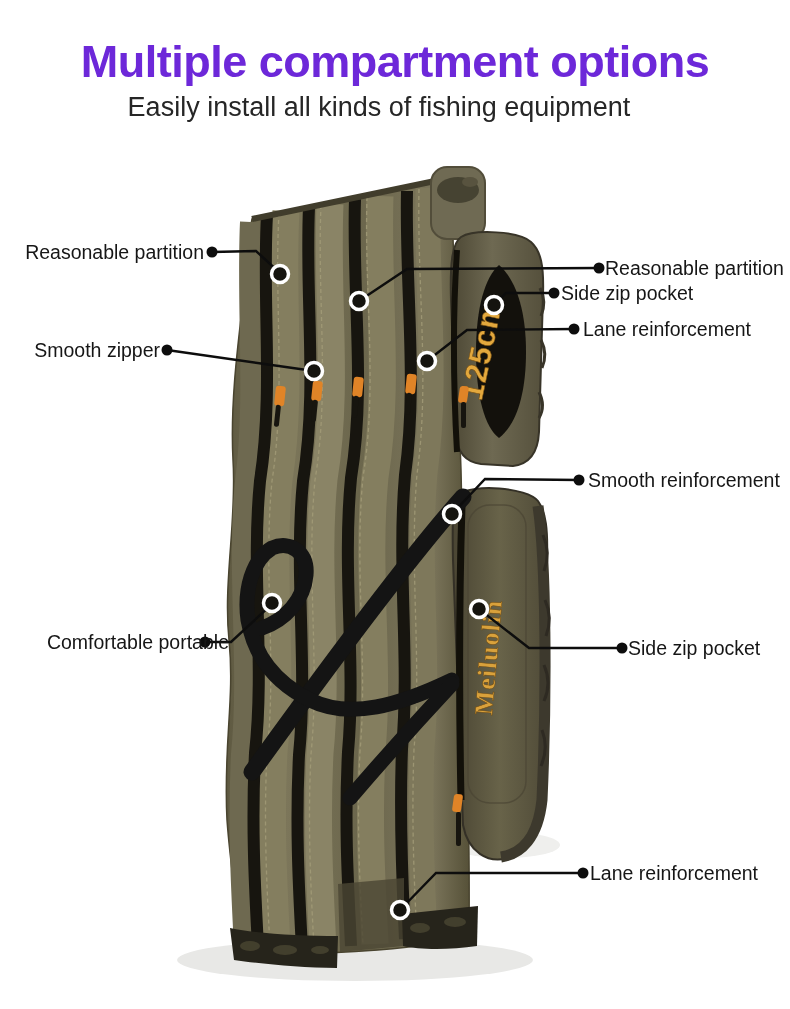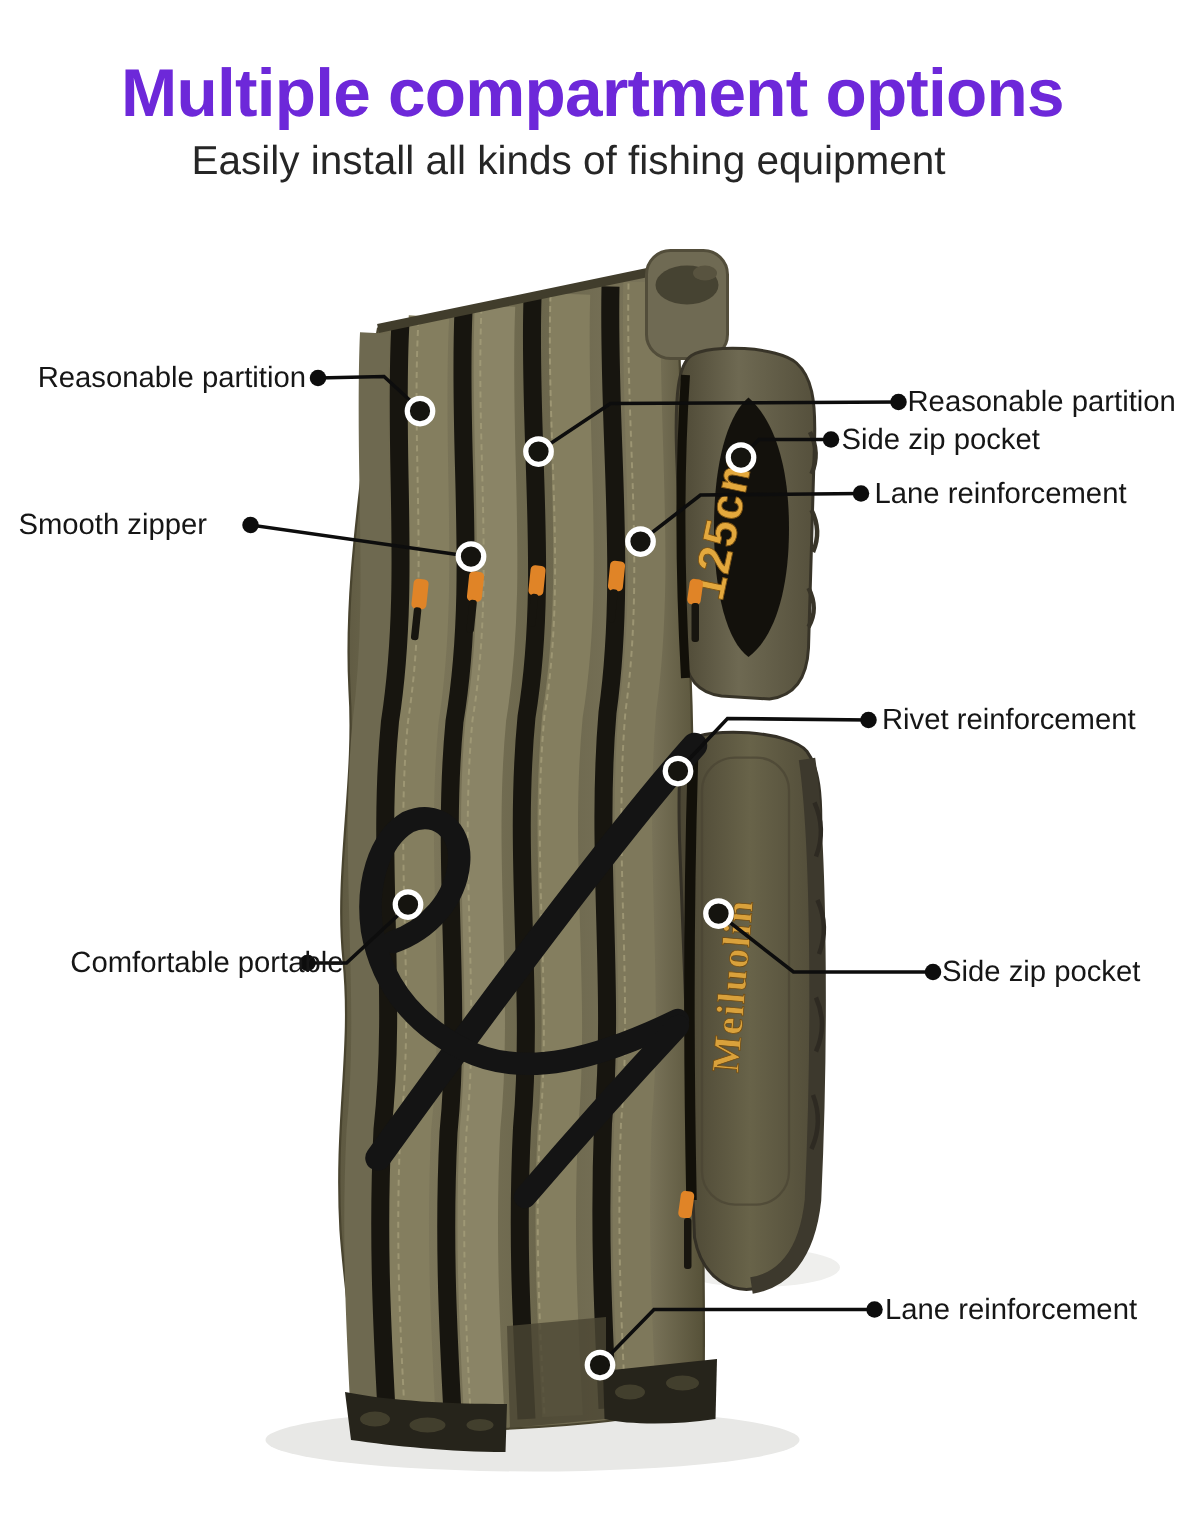--- a/index.html
+++ b/index.html
@@ -197,23 +197,23 @@
       <circle cx="314" cy="371" r="8.5"></circle>
       <circle cx="427" cy="361" r="8.5"></circle>
       <circle cx="452" cy="514" r="8.5"></circle>
       <circle cx="272" cy="603" r="8.5"></circle>
       <circle cx="479" cy="609" r="8.5"></circle>
       <circle cx="400" cy="910" r="8.5"></circle>
     </g>
   </svg>
 
   <div class="callout-label align-r" style="right:586px;top:242px;">Reasonable partition</div>
-  <div class="callout-label align-r" style="right:652px;top:340px;margin-left:40px;">Smooth zipper</div>
+  <div class="callout-label align-r" style="right:630px;top:340px;margin-left:40px;">Smooth zipper</div>
   <div class="callout-label align-r" style="right:561px;top:632px;margin-left:32px;">Comfortable portable</div>
 
   <div class="callout-label" style="left:605px;top:258px;">Reasonable partition</div>
   <div class="callout-label" style="left:561px;top:283px;">Side zip pocket</div>
   <div class="callout-label" style="left:583px;top:319px;">Lane reinforcement</div>
-  <div class="callout-label" style="left:588px;top:470px;">Rivet reinforcement</div>
+  <div class="callout-label" style="left:588px;top:470px;">Smooth reinforcement</div>
   <div class="callout-label" style="left:628px;top:638px;">Side zip pocket</div>
   <div class="callout-label" style="left:590px;top:863px;">Lane reinforcement</div>
 
 </div>
 
 </body></html>

